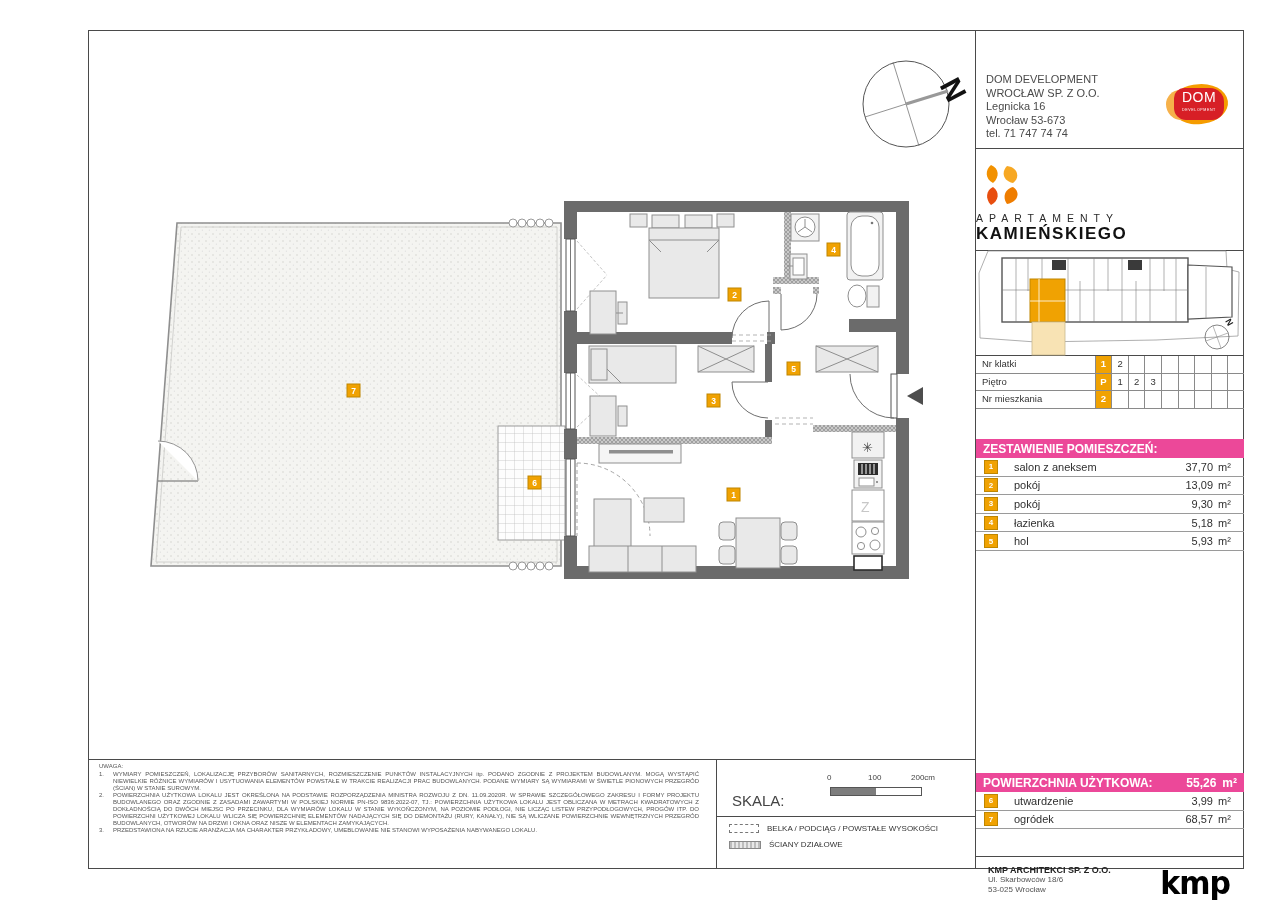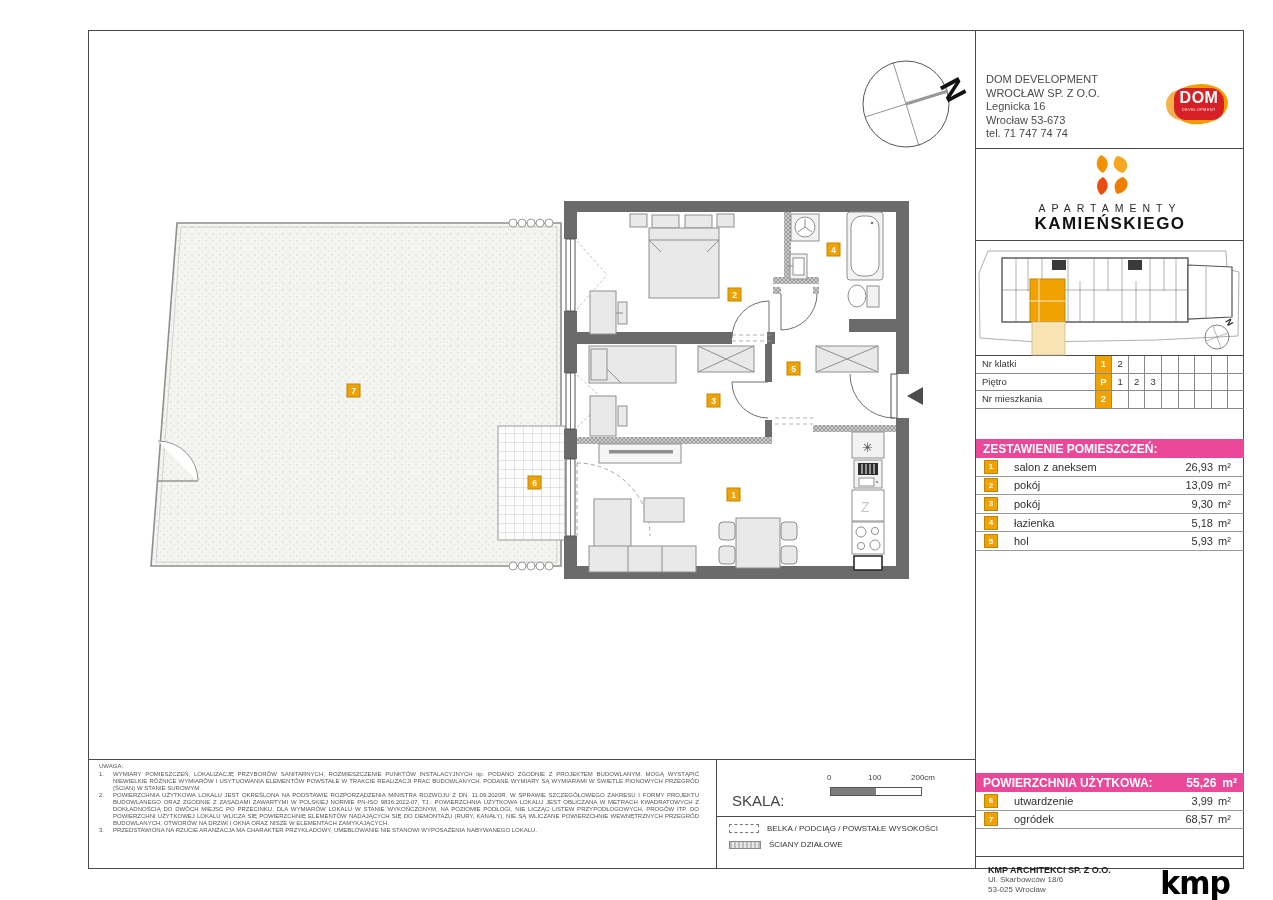--- a/index.html
+++ b/index.html
@@ -9,23 +9,23 @@
   .abs{position:absolute;}
   
   .rpanel{position:absolute;left:886px;top:0;width:268px;height:837px;border-left:1px solid #4a4a4a;}
   .rbox{position:absolute;left:0;width:268px;box-sizing:border-box;margin-top:35px;}
   .company{top:0;height:83px;border-bottom:1px solid #4a4a4a;padding:7px 8px 0 10px;font-size:11px;line-height:13.5px;color:#4a4a4a;}
   .domlogo{position:absolute;right:12px;top:14px;width:66px;height:48px;}
   .domlogo .blob{position:absolute;left:6px;top:4px;width:56px;height:40px;background:#f59c00;border-radius:45% 55% 50% 50%;transform:rotate(-8deg);}
   .domlogo .blob2{position:absolute;left:0;top:10px;width:30px;height:30px;background:#f6b14a;border-radius:50% 50% 45% 55%;}
   .domlogo .core{position:absolute;left:8px;top:8px;width:50px;height:32px;background:#d71f26;border-radius:10px 14px 12px 12px;
       display:flex;flex-direction:column;align-items:center;justify-content:center;color:#fff;}
-  .domlogo .core .t1{font-weight:bold;font-size:16px;line-height:13px;letter-spacing:.5px;}
+  .domlogo .core .t1{font-weight:normal;font-size:14px;line-height:13px;letter-spacing:.5px;}
   .domlogo .core .t2{font-size:3.6px;letter-spacing:.6px;}
-  .brand{top:83px;height:92px;border-bottom:1px solid #4a4a4a;text-align:center;}
+  .brand{top:93px;height:92px;border-bottom:1px solid #4a4a4a;text-align:left;}
   .brand .l1{font-size:10.5px;letter-spacing:6px;color:#2a2a2a;margin-top:2px;}
   .brand .l2{font-size:17px;font-weight:bold;letter-spacing:1.5px;color:#111;}
   .siteplan{top:175px;height:115px;border-bottom:1px solid #4a4a4a;}
   
   .utable{top:290px;height:70px;}
   .ut-row{display:flex;height:16.5px;border-bottom:1px solid #8a8a8a;font-size:9.5px;align-items:stretch;}
   .ut-label{flex:1;padding:2px 0 0 6px;color:#333;}
   .ut-cell{width:15.6px;border-left:1px solid #8a8a8a;text-align:center;padding-top:2px;color:#333;}
   .ut-cell.hl{background:#F0A202;color:#fff;font-weight:bold;}
   .obar{background:#ec4899;color:#fff;font-weight:bold;font-size:12px;display:flex;align-items:center;padding:0 7px;box-sizing:border-box;}
@@ -431,21 +431,21 @@
       </div>
 
       <div class="rbox obar zest-h">
         <span>ZESTAWIENIE POMIESZCZEŃ:</span>
       </div>
 
       <div class="rbox roomrows">
         <div class="r-row">
           <div class="numbox">1</div>
           <div class="r-name">salon z aneksem</div>
-          <div class="r-area">26,93</div>
+          <div class="r-area">37,70</div>
           <div class="r-unit">m²</div>
         </div>
         <div class="r-row">
           <div class="numbox">2</div>
           <div class="r-name">pokój</div>
           <div class="r-area">13,09</div>
           <div class="r-unit">m²</div>
         </div>
         <div class="r-row">
           <div class="numbox">3</div>

